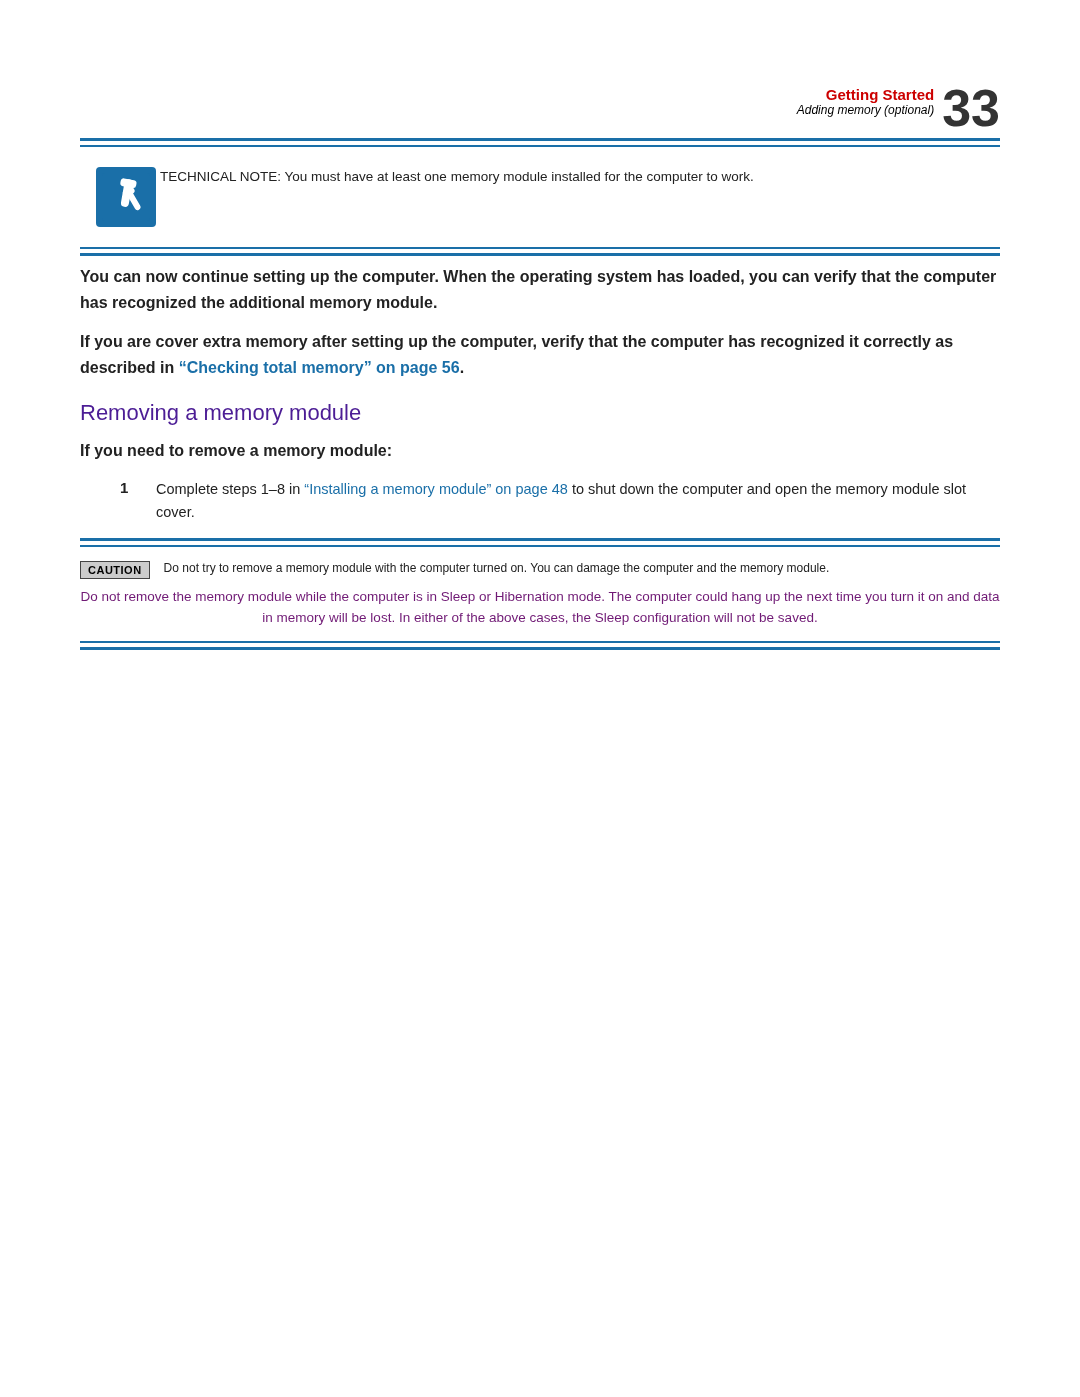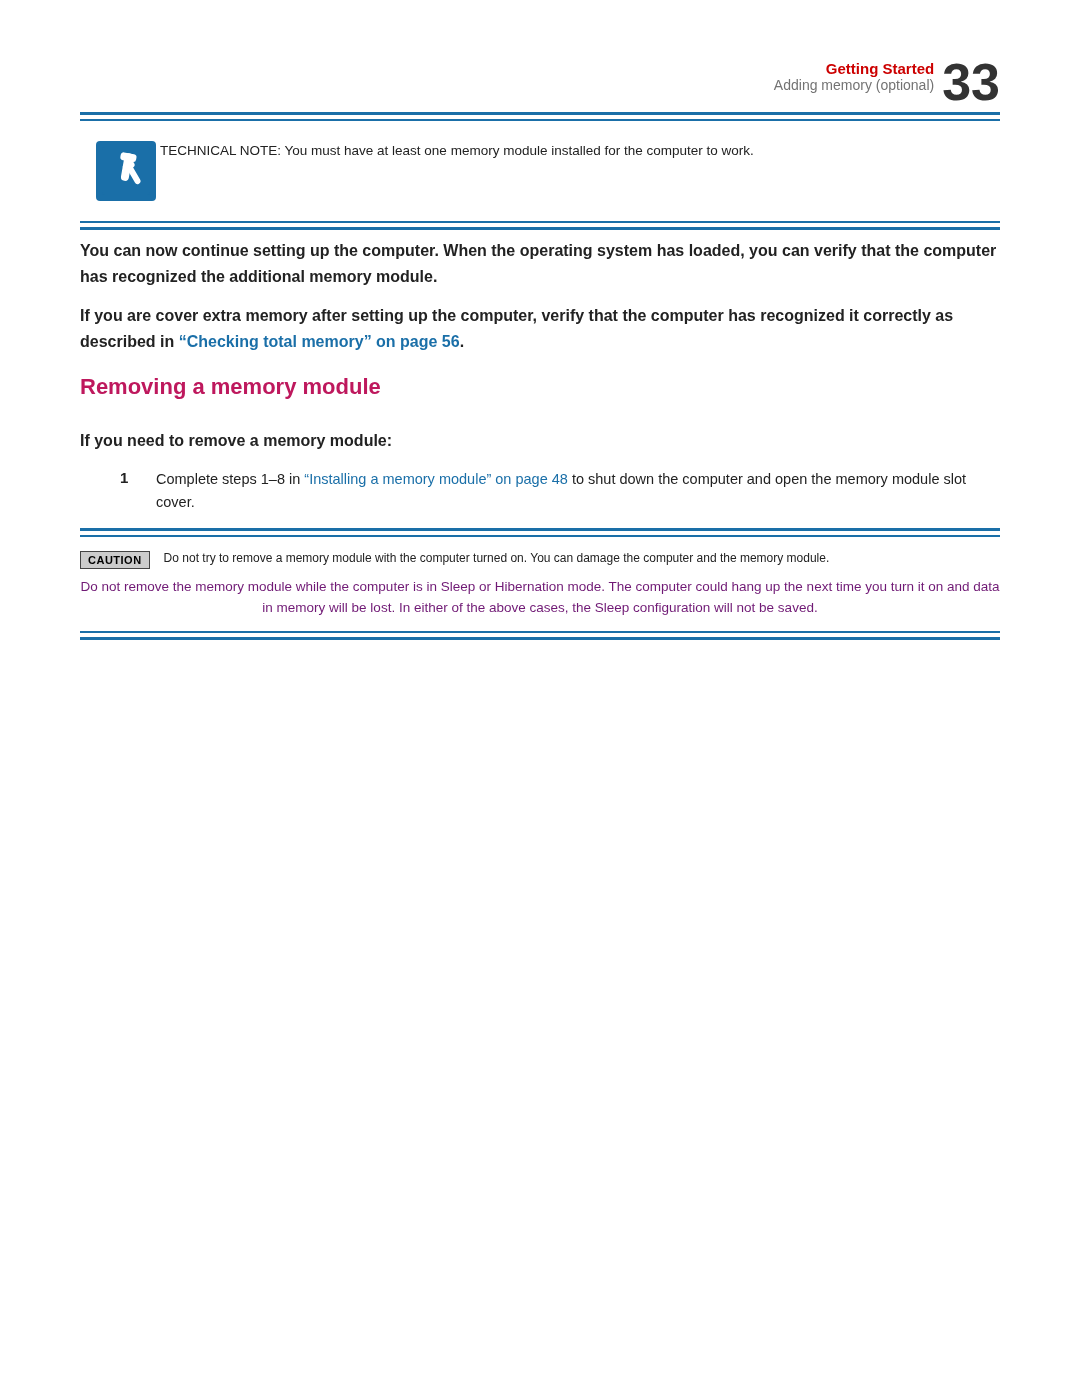--- a/index.html
+++ b/index.html
@@ -13,21 +13,21 @@
       min-height: 1397px;
       background: #ffffff;
       font-family: Arial, Helvetica, sans-serif;
       font-size: 15px;
       color: #222222;
     }
 
     .page-container {
       width: 1080px;
       min-height: 1397px;
-      padding: 60px 80px 60px 80px;
+      padding: 86px 80px 60px 80px;
       position: relative;
     }
 
     
     .header-area {
       display: flex;
       justify-content: flex-end;
       align-items: flex-start;
       margin-bottom: 4px;
     }
@@ -44,22 +44,23 @@
     }
 
     .getting-started-label {
       color: #cc0000;
       font-weight: bold;
       font-size: 15px;
       display: block;
     }
 
     .subheading-label {
-      color: #737373;
-      font-size: 14px;
+      color: #000000;
+      font-style: italic;
+      font-size: 12px;
       display: block;
     }
 
     .page-number {
       font-size: 52px;
       font-weight: bold;
       color: #333333;
       line-height: 1;
       margin-top: -4px;
     }
@@ -119,23 +120,23 @@
     }
 
     .link-text {
       color: #1a6fa8;
       text-decoration: none;
     }
 
     
     .section-heading {
       font-size: 22px;
-      font-weight: bold;
-      color: #be185d;
-      margin: 20px 0 28px 0;
+      font-weight: normal;
+      color: #4c1d95;
+      margin: 20px 0 12px 0;
       font-family: Arial, Helvetica, sans-serif;
     }
 
     
     .numbered-list {
       margin: 10px 0 14px 0;
       padding-left: 0;
     }
 
     .numbered-item {

